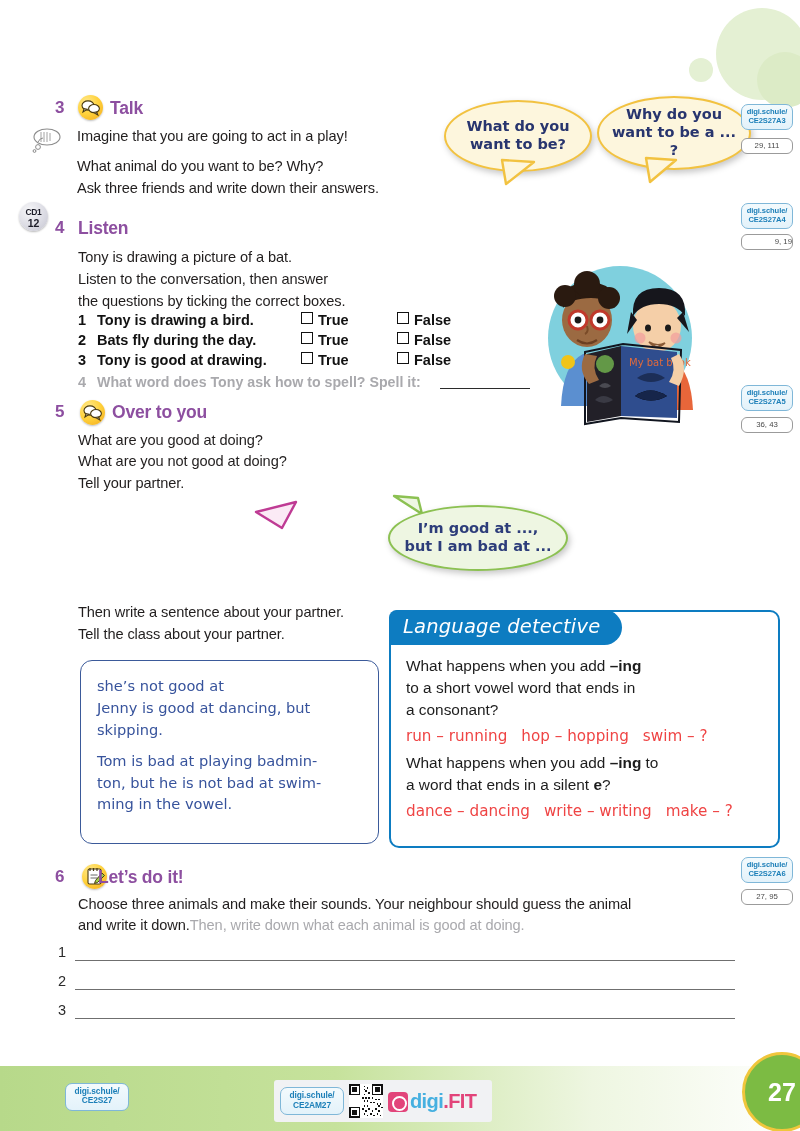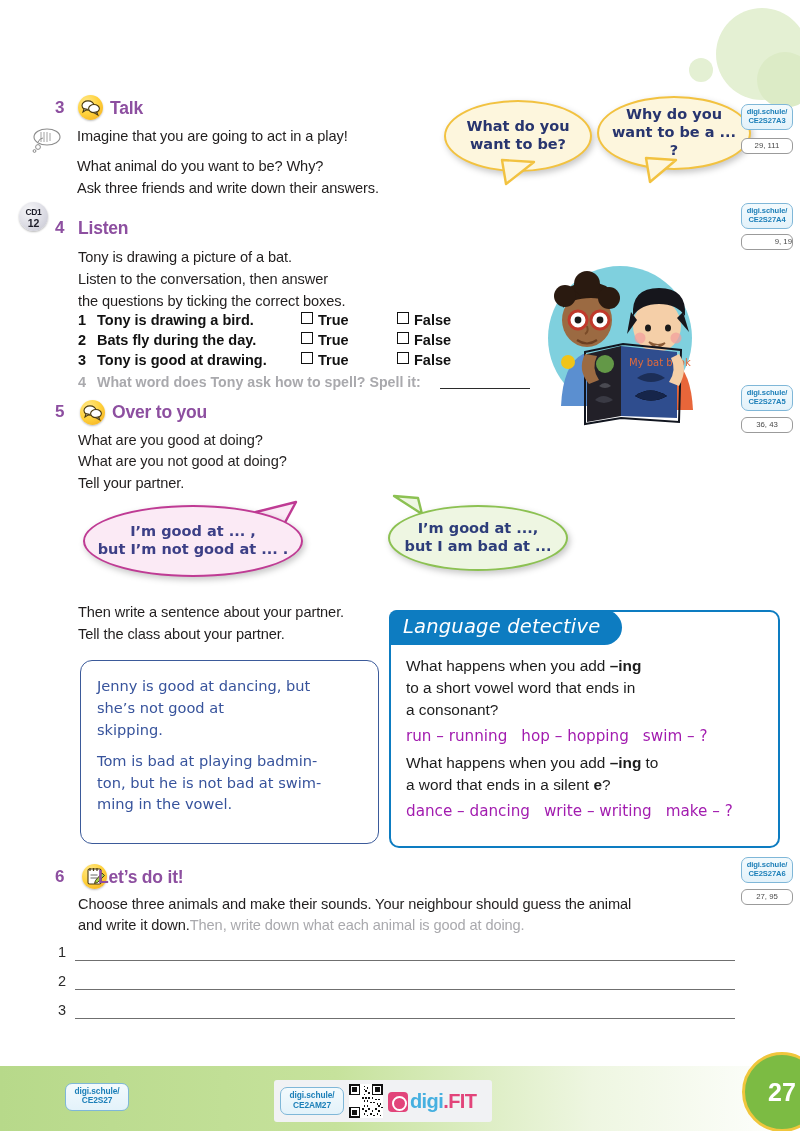--- a/index.html
+++ b/index.html
@@ -83,21 +83,21 @@
   .ld-tab{
     position:absolute;left:-2px;top:-2px;background:#0d7cc1;
     border-radius:8px 18px 18px 0;padding:5px 22px 7px 14px;
     color:#fff;font-size:19.5px;font-style:italic;letter-spacing:.2px;
     font-family:"DejaVu Sans","Liberation Sans",sans-serif;
   }
   .ld-body{position:absolute;left:15px;top:44px;right:10px;}
   .ld-q{font-size:15.4px;color:#1d1d1d;line-height:1.3;margin:0 0 2px 0;}
   .ld-q b{font-weight:bold;}
   .ld-ex{
-    font-size:15.2px;color:#a21caf;margin:7px 0 8px 0;
+    font-size:15.2px;color:#ef4444;margin:7px 0 8px 0;
     font-family:"DejaVu Sans","Liberation Sans",sans-serif;
   }
   .ld-ex span{margin-right:14px;}
 
   
   .dbadge{
     position:absolute;width:50px;border:1.2px solid #7fb7d8;border-radius:7px;
     background:linear-gradient(#f3fafd,#e3f2fa);
     text-align:center;color:#1c7fb8;font-weight:bold;line-height:1.12;
     padding:3px 0 4px 0;font-size:7.6px;letter-spacing:-.1px;
@@ -295,26 +295,20 @@
   </div>
   <div class="ex-title" style="left:112px;top:402px;">Over to you</div>
 
   <div class="txt body-line" style="left:78px;top:432px;">What are you good at doing?</div>
   <div class="txt body-line" style="left:78px;top:453px;">What are you not good at doing?</div>
   <div class="txt body-line" style="left:78px;top:475px;">Tell your partner.</div>
 
   <svg style="position:absolute;left:252px;top:498px;" width="52" height="36">
     <path d="M4 14 L44 4 L30 30 Z" fill="#fbeaf5" stroke="#bf3b94" stroke-width="2.4" stroke-linejoin="round"></path>
   </svg>
-  <div class="bubble pink" style="left:83px;top:505px;width:216px;height:68px;">
-    <div class="inner">
-      <div>I’m good at ... ,</div>
-      <div>but I’m not good at ... .</div>
-    </div>
-  </div>
 
   <svg style="position:absolute;left:392px;top:494px;" width="40" height="30">
     <path d="M2 2 L30 20 L26 4 Z" fill="#eef6e2" stroke="#8cc152" stroke-width="2.4" stroke-linejoin="round"></path>
   </svg>
   <div class="bubble green" style="left:388px;top:505px;width:176px;height:62px;">
     <div class="inner">
       <div>I’m good at ...,</div>
       <div>but I am bad at ...</div>
     </div>
   </div>
@@ -322,22 +316,22 @@
   <div class="dbadge" style="left:741px;top:385px;">
     <span>digi.schule/</span><br>
     <span>CE2S27A5</span>
   </div>
   <div class="dcode" style="left:741px;top:417px;">36, 43</div>
 
   <div class="txt body-line" style="left:78px;top:604px;">Then write a sentence about your partner.</div>
   <div class="txt body-line" style="left:78px;top:626px;">Tell the class about your partner.</div>
 
   <div class="sentbox" style="left:80px;top:660px;width:265px;height:168px;padding:14px 16px 0 16px;">
+    <p>she’s not good at</p>
     <p>Jenny is good at dancing, but</p>
-    <p>she’s not good at</p>
     <p>skipping.</p>
     <div class="gap"></div>
     <p>Tom is bad at playing badmin-</p>
     <p>ton, but he is not bad at swim-</p>
     <p>ming in the vowel.</p>
   </div>
 
   <div class="ld" style="left:389px;top:598px;width:387px;height:234px;">
     <div class="ld-tab">Language detective</div>
     <div class="ld-body">

